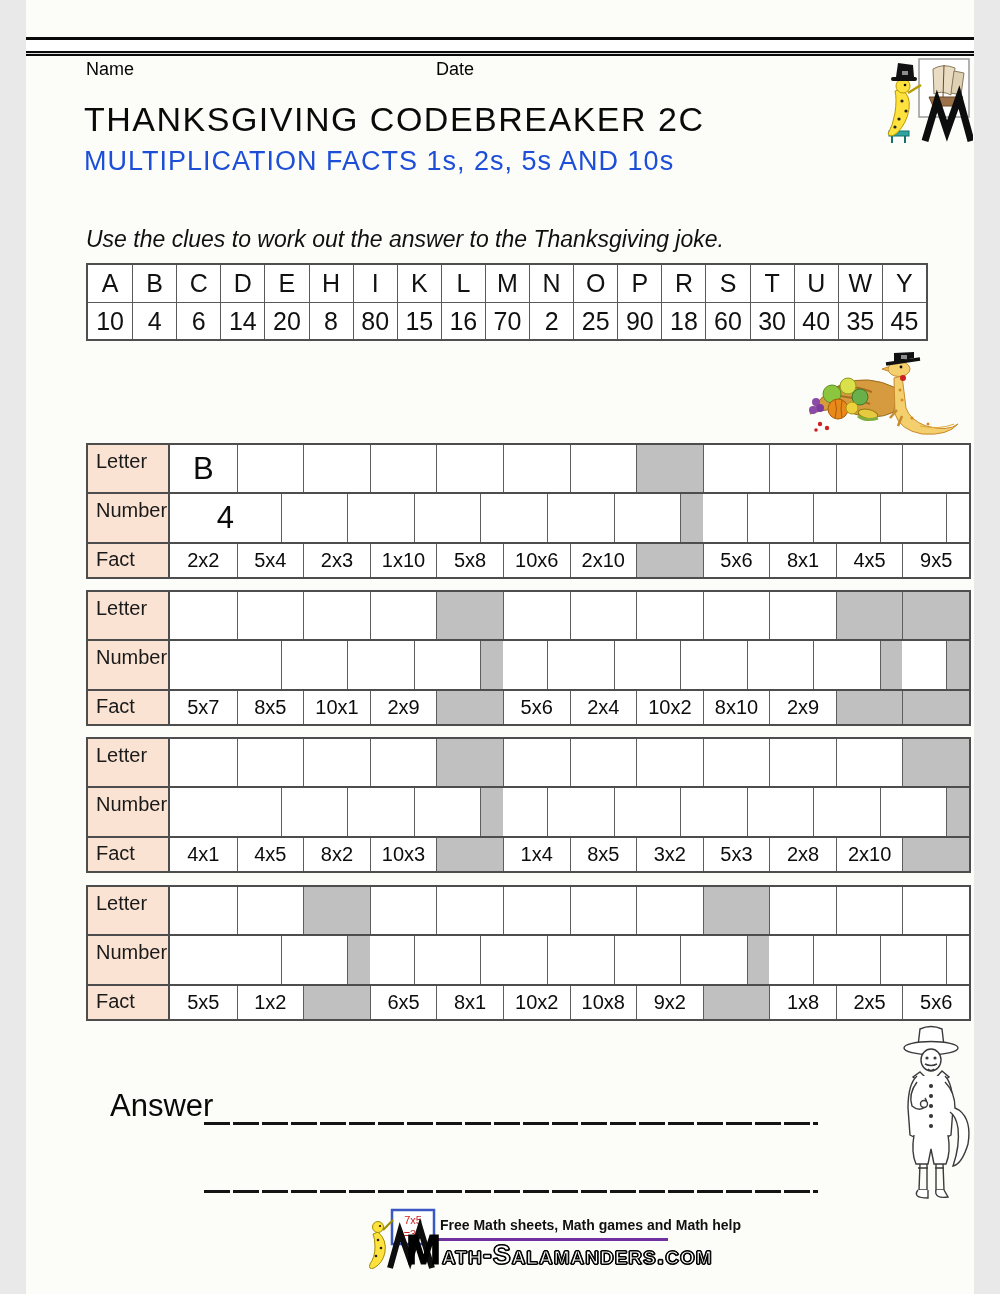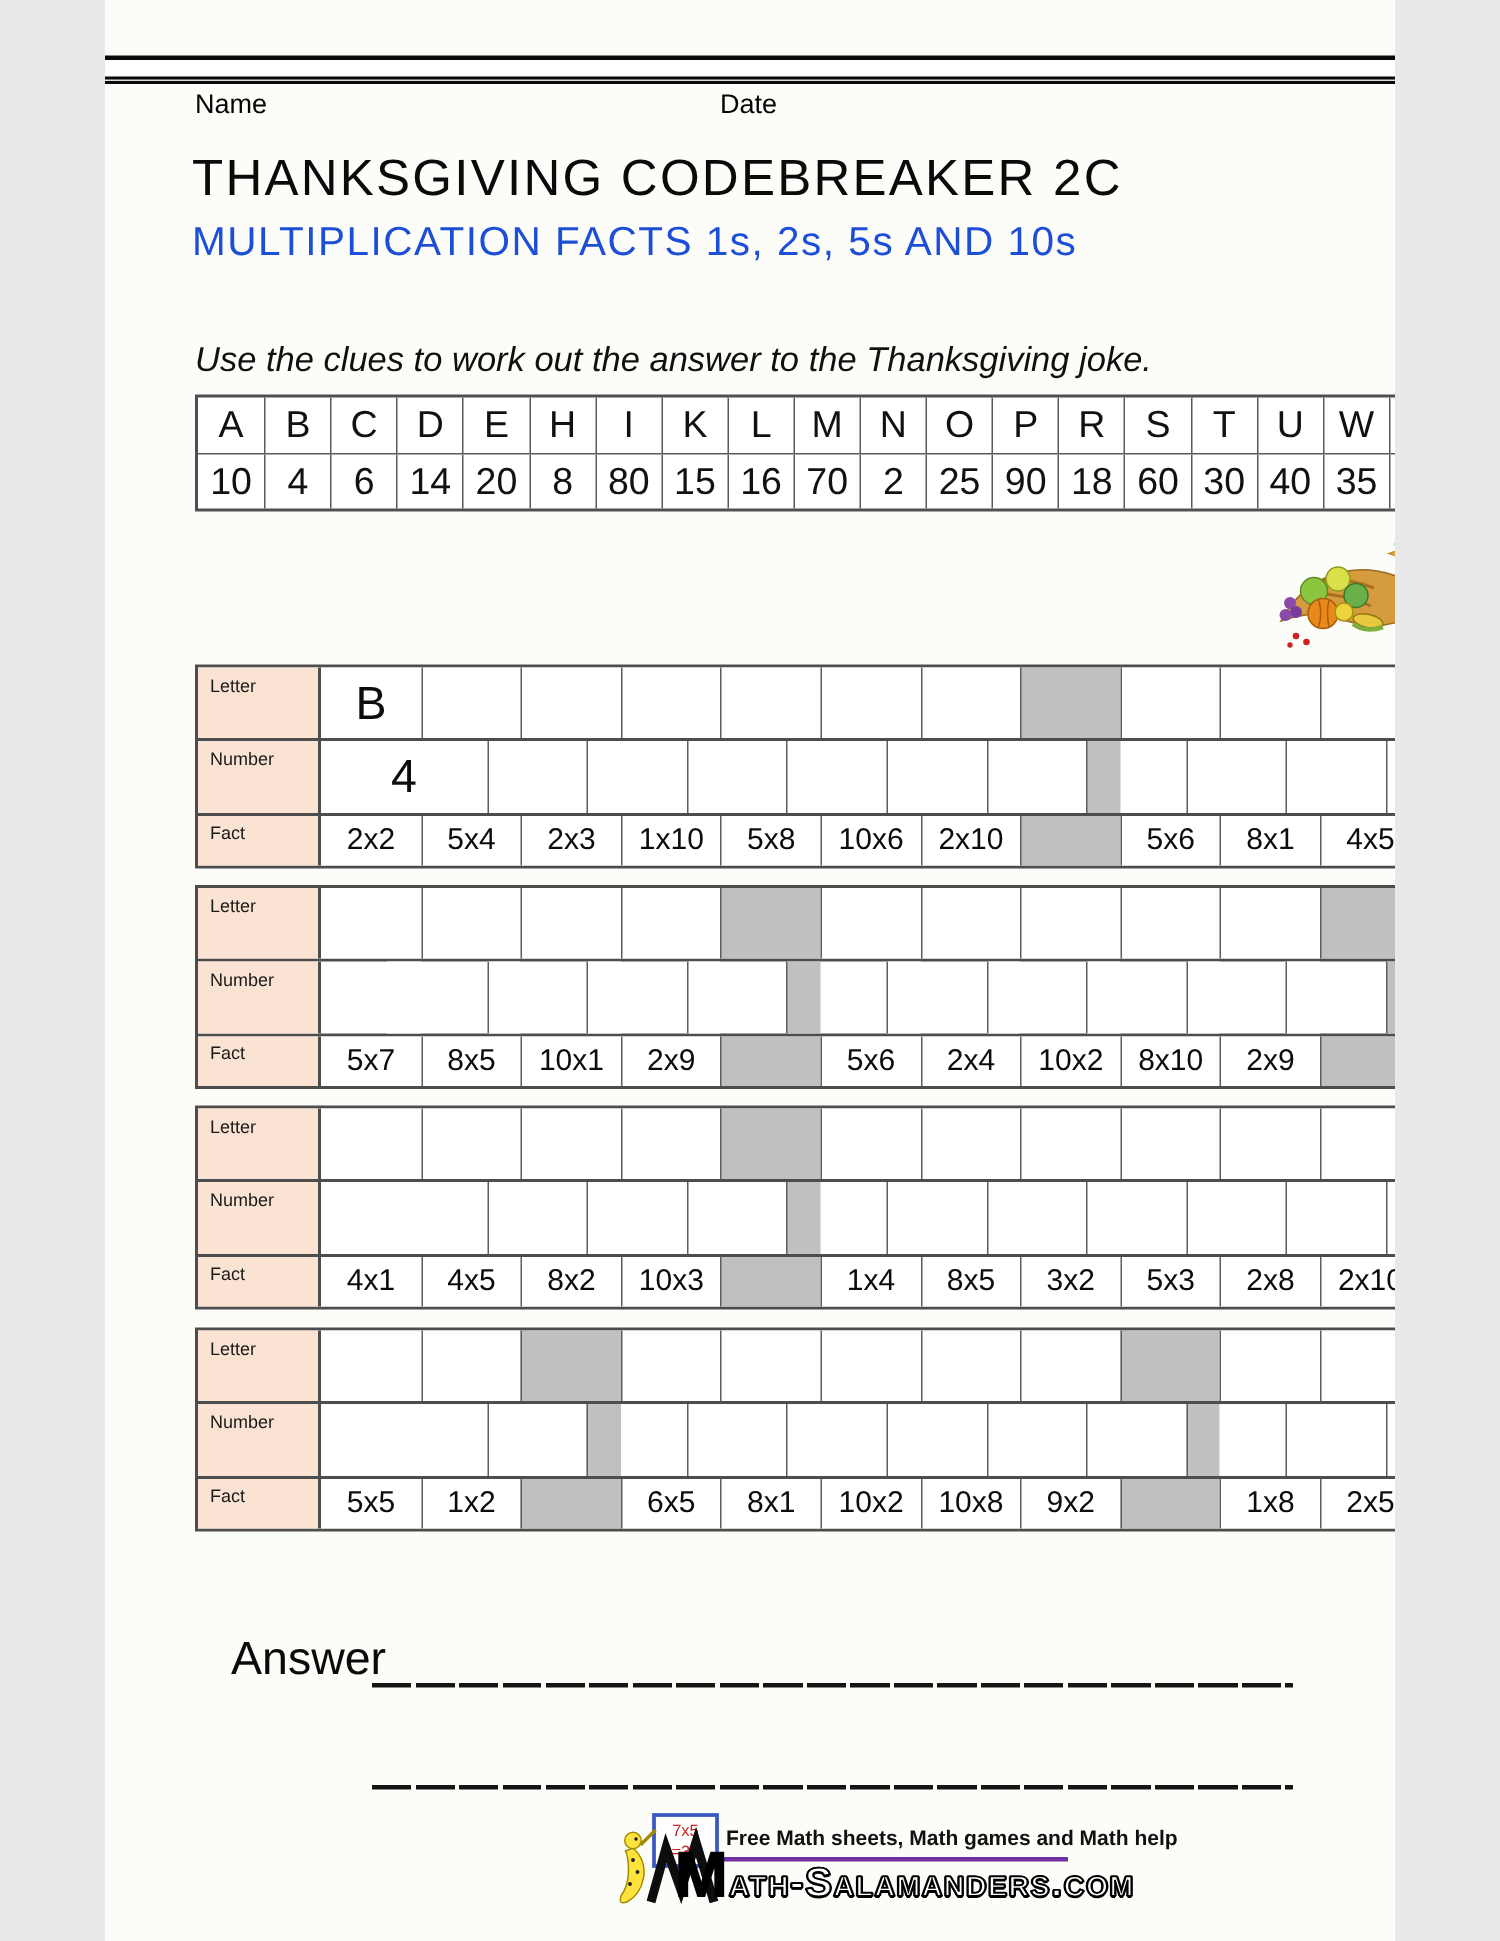--- a/index.html
+++ b/index.html
@@ -1,17 +1,17 @@
 <!DOCTYPE html>
 <html><head>
 <meta charset="utf-8">
 <style>
   html,body{margin:0;padding:0;}
   body{background:#e9e9e9;font-family:"Liberation Sans", sans-serif;}
-  .page{position:relative;width:860px;height:1294px;background:#fcfdf9;margin:0 auto;overflow:hidden;}
+  .page{position:relative;width:948px;height:1294px;background:#fcfdf9;margin:0 auto;overflow:hidden;}
 
   
   .toprule{position:absolute;left:0;top:37px;width:1000px;height:11px;
     border-top:3px solid #0a0a0a;border-bottom:5px solid #0a0a0a;background:#fff;}
   .toprule-sub{position:absolute;left:0;top:53px;width:1000px;height:1px;background:#dcdcdc;}
 
   .name-label{position:absolute;left:60px;top:59px;font-size:18px;color:#050505;}
   .date-label{position:absolute;left:410px;top:59px;font-size:18px;color:#050505;}
 
   .title1{position:absolute;left:58px;top:100px;font-size:34px;letter-spacing:1.5px;color:#0a0a0a;font-weight:500;}
@@ -29,21 +29,21 @@
   .question{position:absolute;left:58px;top:377px;font-size:31px;font-weight:700;color:#1777c4;}
 
   
   .grid-wrap{position:absolute;left:60px;width:881px;border:2px solid #4d4d4d;background:#fff;}
   .g1{top:443px;} .g2{top:590px;} .g3{top:737px;} .g4{top:885px;}
   .grow{display:grid;grid-template-columns:82px repeat(12,1fr);}
   .grow + .grow{border-top:2px solid #4d4d4d;}
   .row-letter{height:47px;} .row-number{height:48px;gap:44px;} .row-fact{height:33px;}
   .gcell{display:flex;align-items:center;justify-content:center;border-left:1px solid #5d5d5d;font-size:20px;color:#0c0c0c;background:#fff;}
   .gcell.label{border-left:none;border-right:2px solid #4d4d4d;background:#fbe3d3;
-    justify-content:flex-start;align-items:flex-start;padding:5px 0 0 8px;font-size:12px;color:#1a1a1a;}
+    justify-content:flex-start;align-items:flex-start;padding:5px 0 0 8px;font-size:20px;color:#1a1a1a;}
   .gcell.label + .gcell{border-left:none;}
   .row-fact .gcell.label{padding-top:4px;}
   .gcell.gray{background:#c0c0c0;}
   .gcell.pre{font-size:31px;}
 
   
   .answer-label{position:absolute;left:60px;top:1088px;font-size:31px;color:#0a0a0a;margin-left:24px;}
   .ansline{position:absolute;height:3px;
     background:repeating-linear-gradient(90deg,#141414 0 26px,rgba(0,0,0,0) 26px 29px);}
   .ansline.l1{left:178px;top:1122px;width:614px;}

